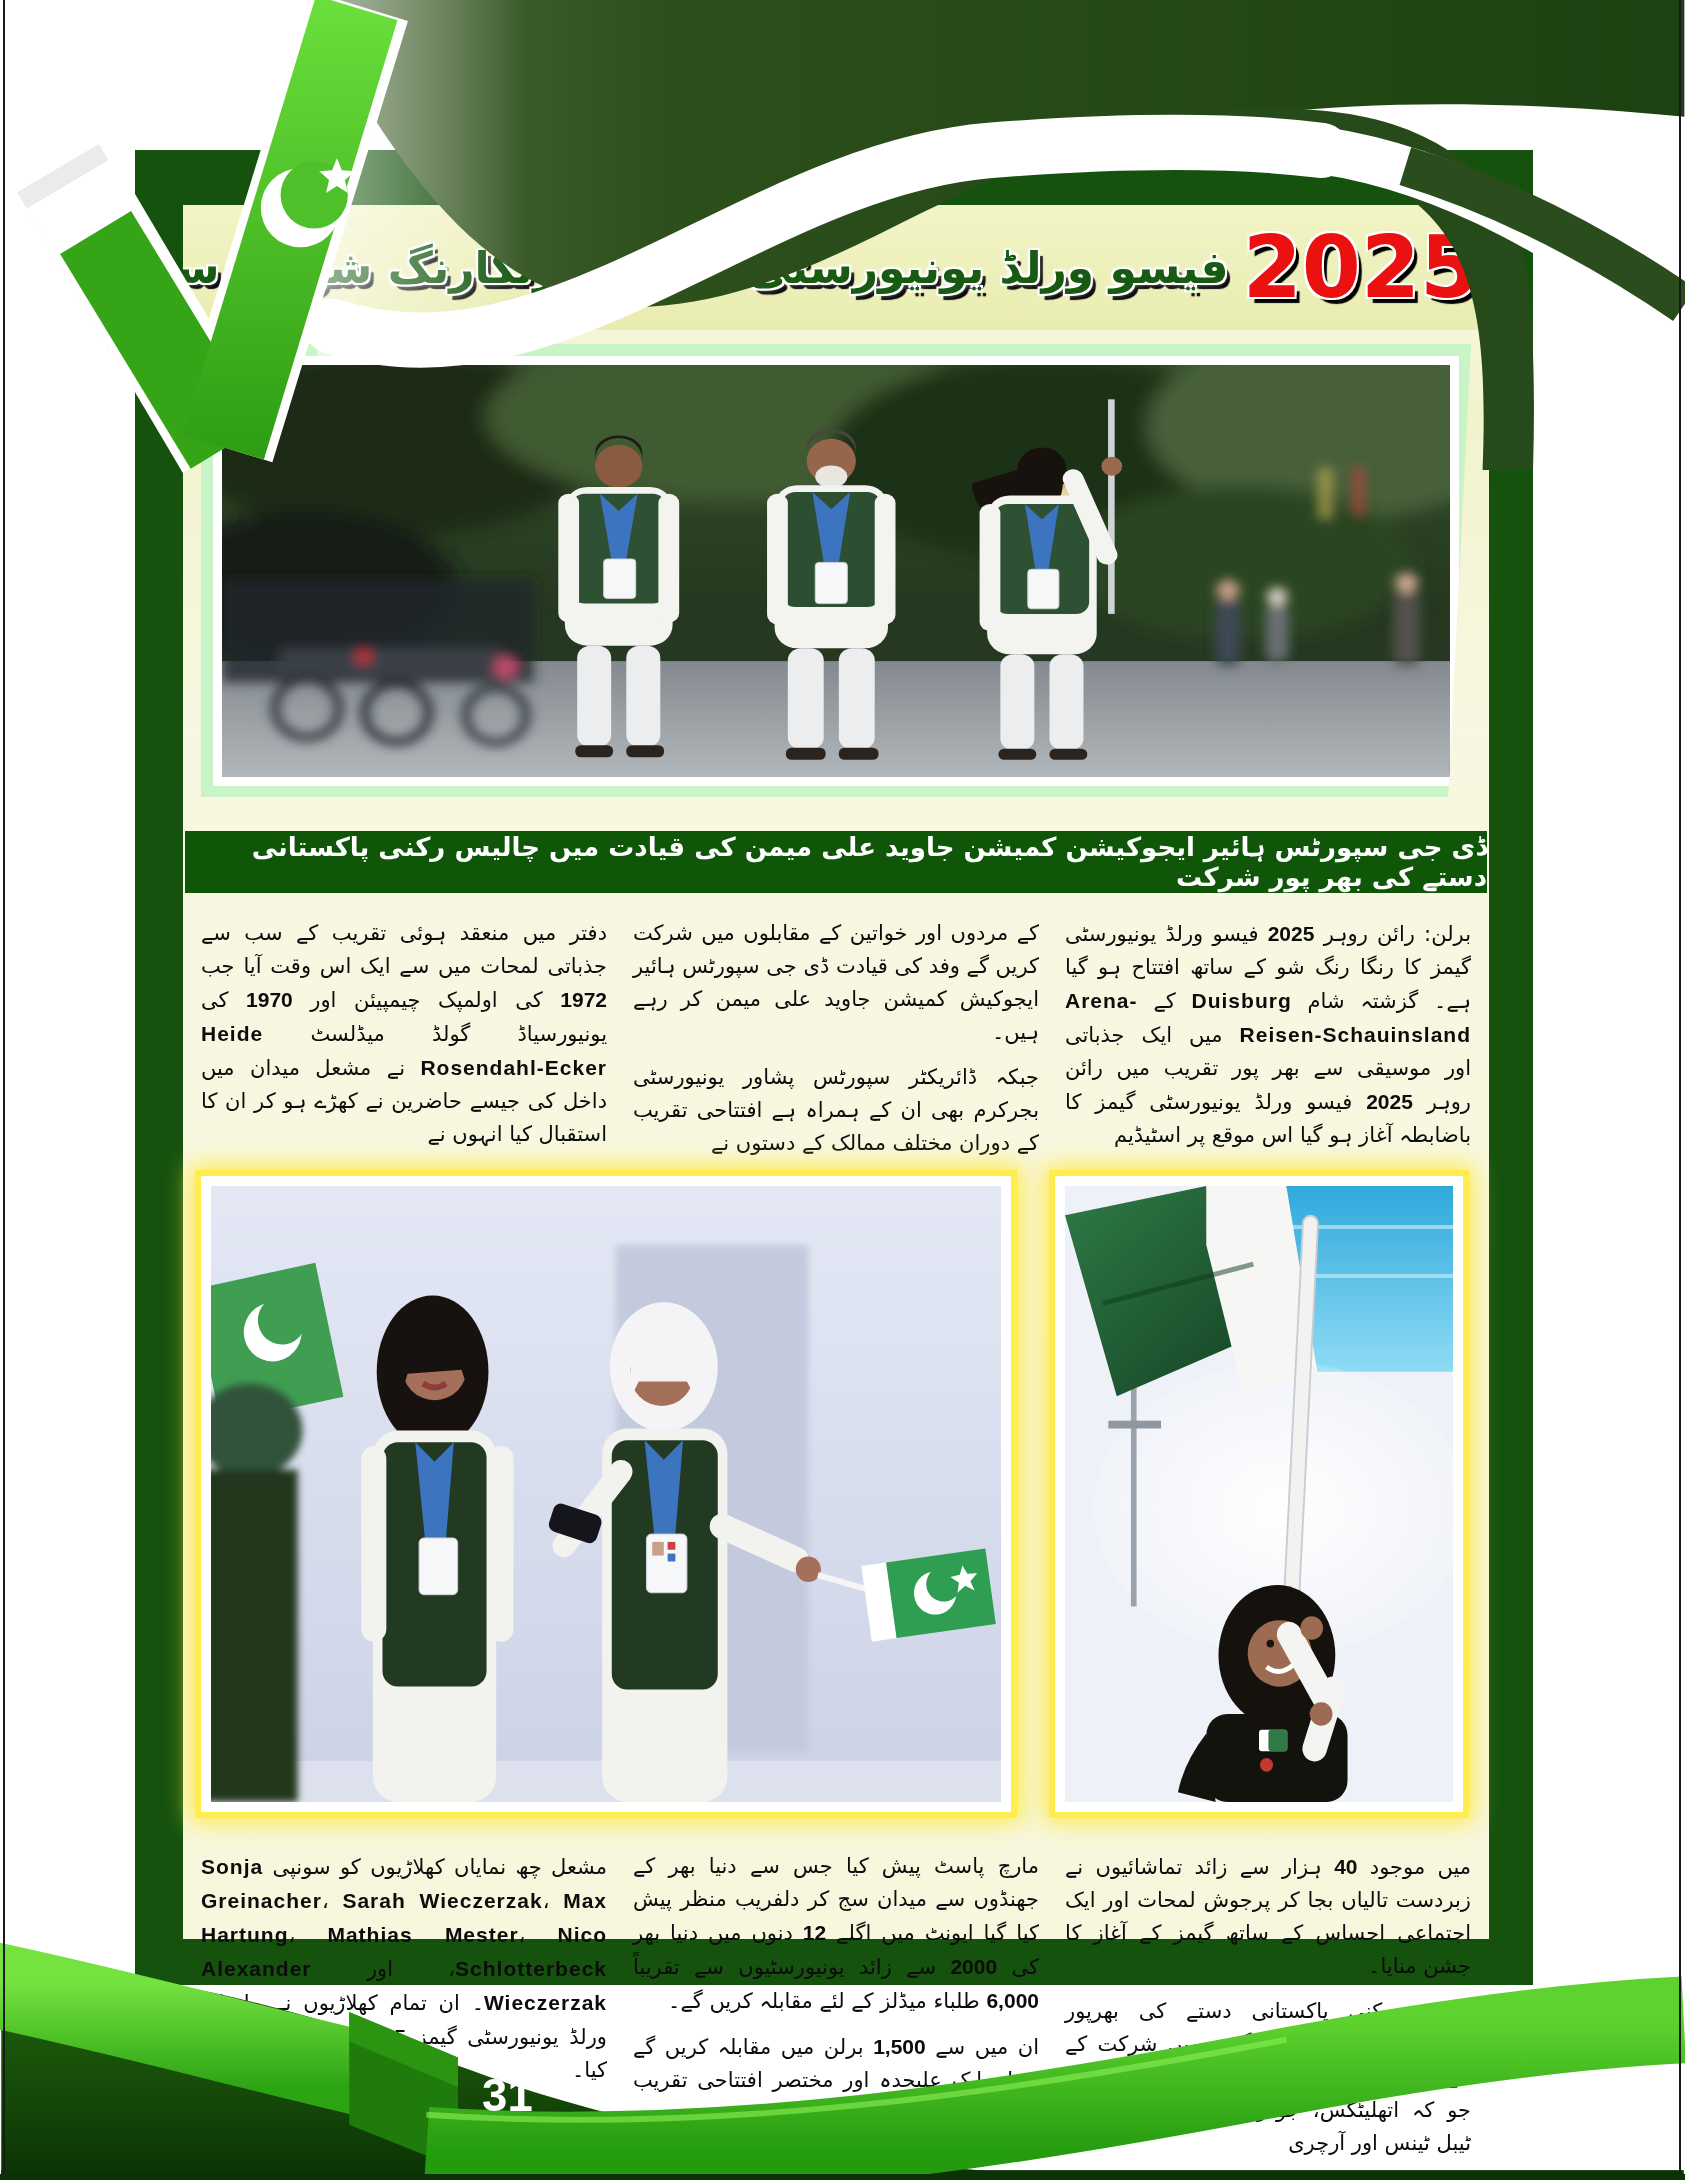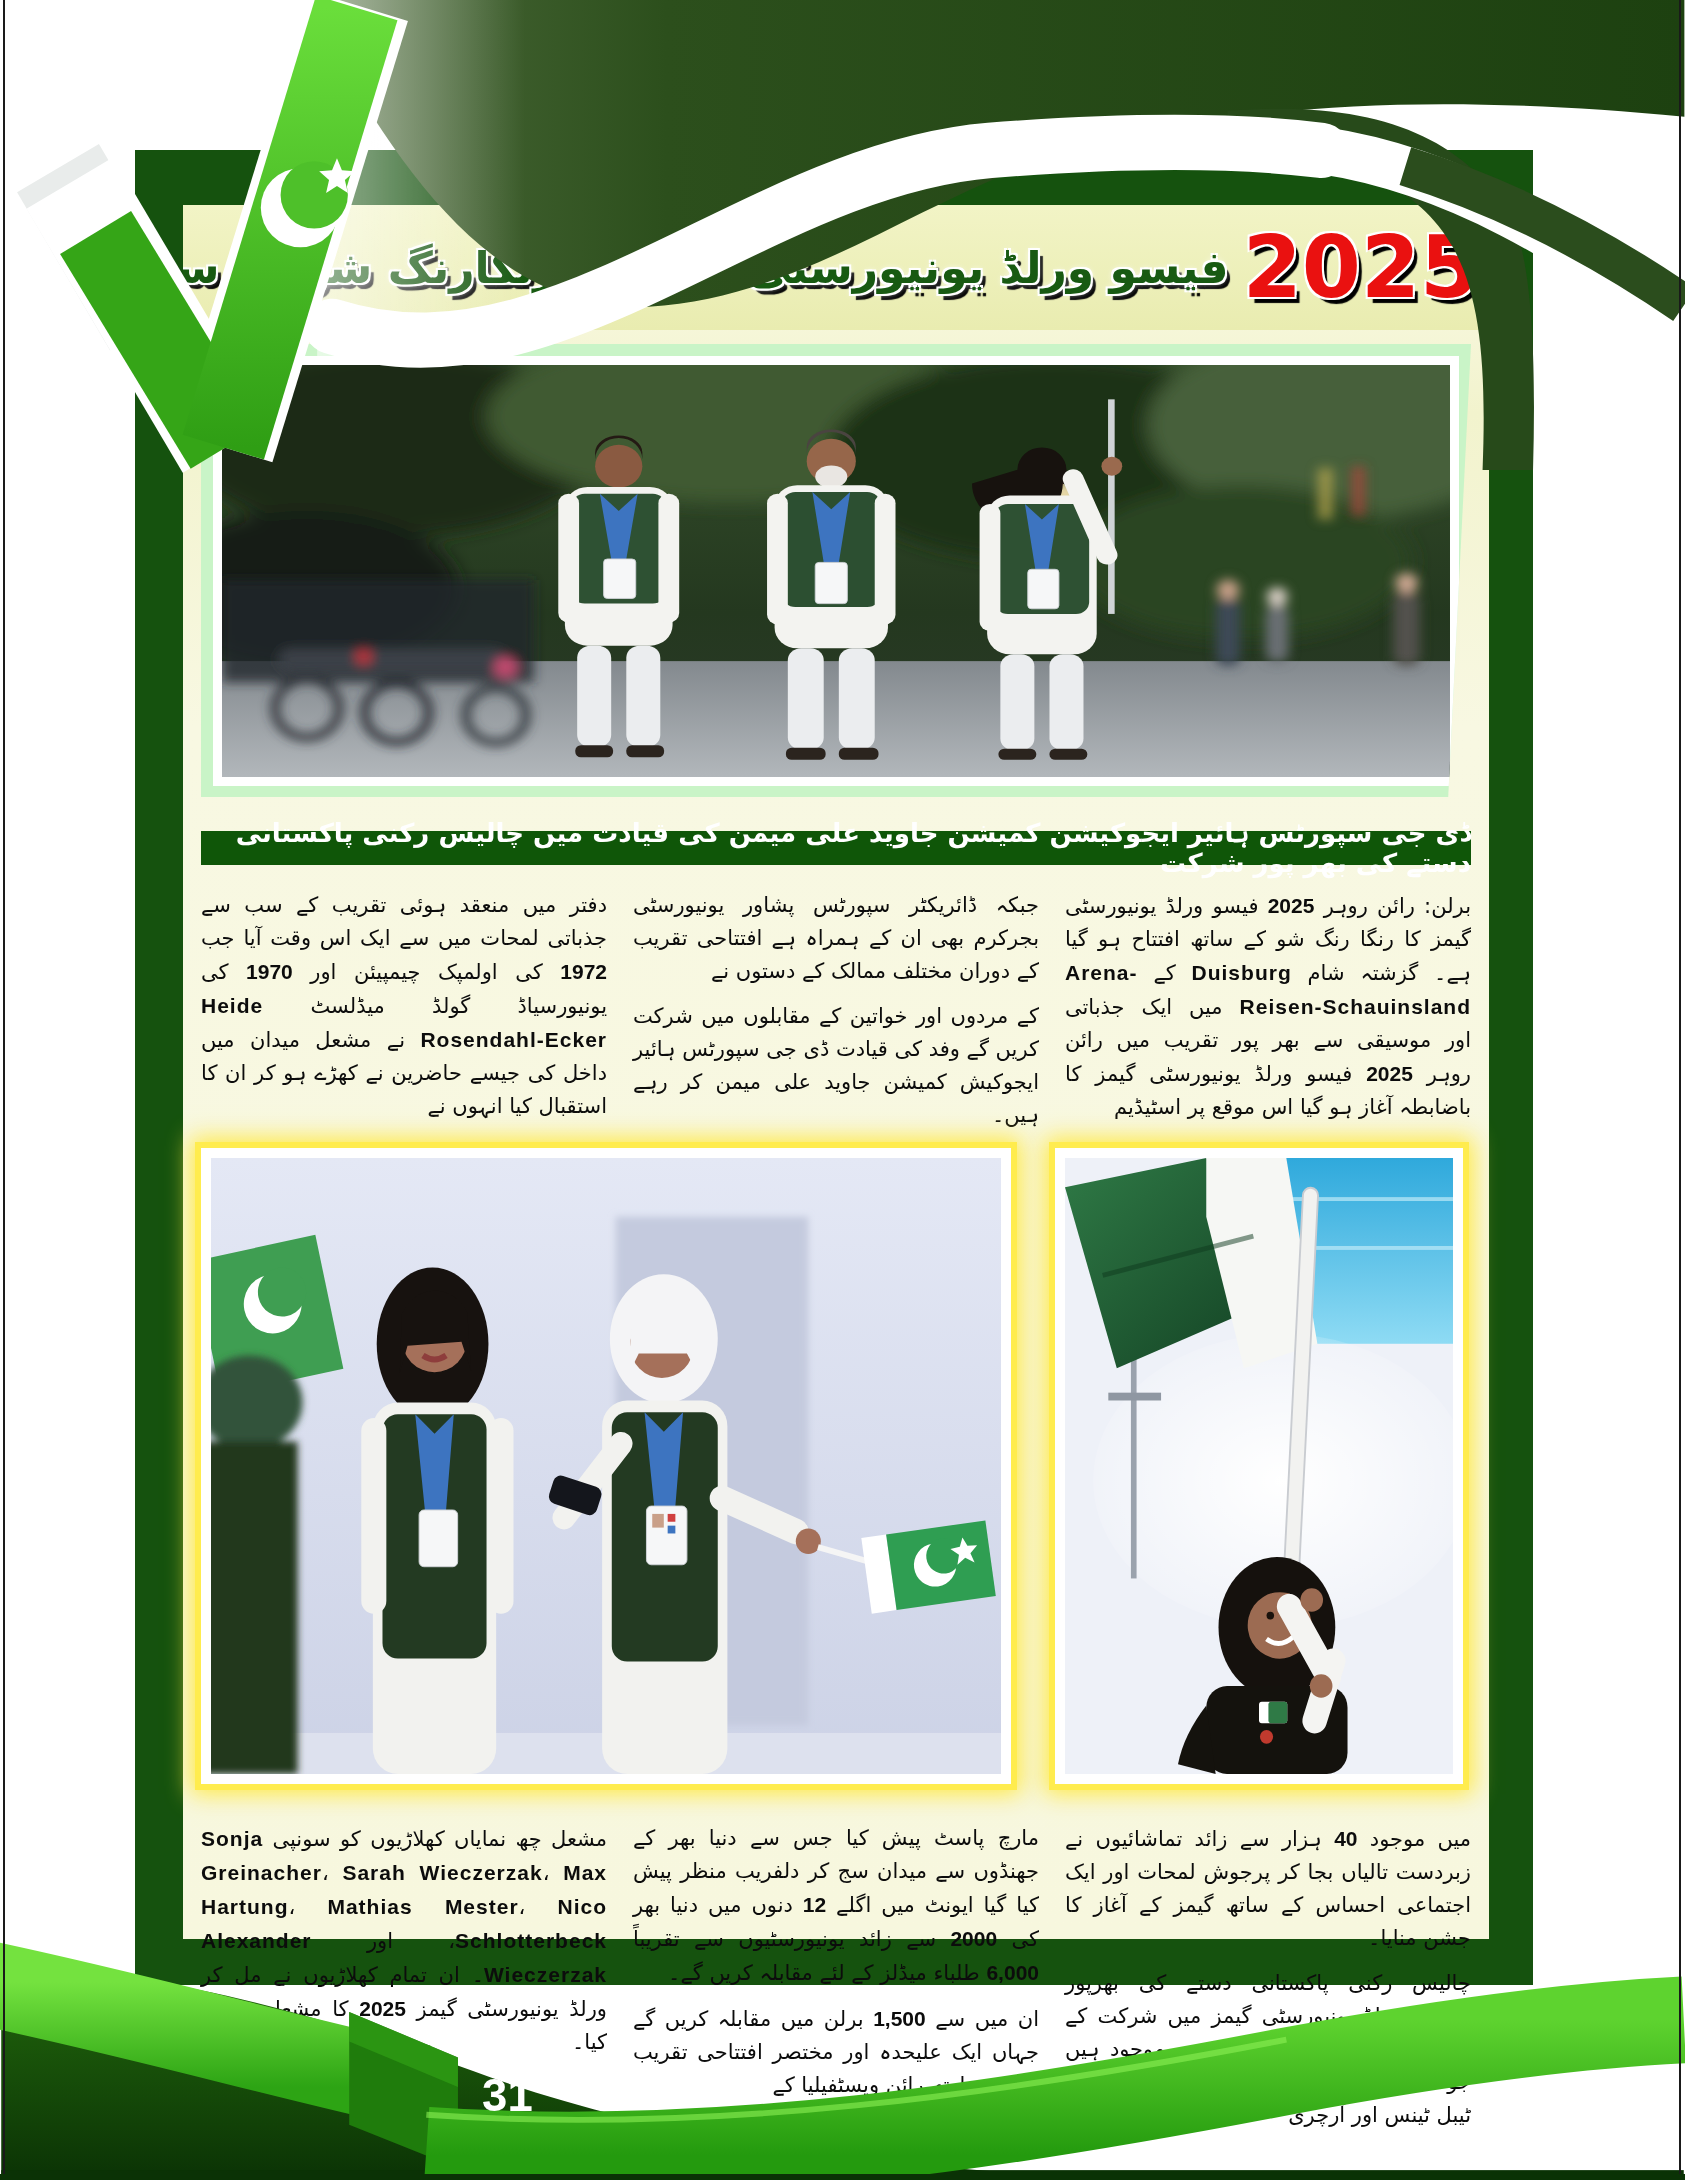--- a/index.html
+++ b/index.html
@@ -29,21 +29,21 @@
   .headline-band .year{font-weight:bold;font-size:85px;color:#ea1110;margin:0 14px;line-height:1;
          text-shadow:2px 2px 0 #fff,-2px -2px 0 #fff,2px -2px 0 #fff,-2px 2px 0 #fff,
                      5px 6px 1px #000;}
 
   .photo1-clip{margin:14px 18px 0;height:477px;
          clip-path:polygon(0 0,100% 0,calc(100% - 24px) 100%,0 100%);}
   .photo-mat{background:#c9f4c7;padding:12px;height:453px;box-sizing:border-box;}
   .photo-white{background:#fff;padding:9px;height:430px;box-sizing:border-box;}
   .photo-white svg{display:block;width:100%;height:100%;}
 
-  .caption-bar{margin:10px 18px 0;height:34px;background:#0f5608;display:flex;
+  .caption-bar{margin:10px 2px 0;height:62px;background:#0f5608;display:flex;
          align-items:center;justify-content:center;}
   .caption-bar span{color:#fff;font-size:26px;font-weight:bold;direction:rtl;}
 
   .cols{margin:12px 18px 0;display:flex;direction:rtl;gap:26px;}
   .col{flex:1 1 0;direction:rtl;text-align:justify;font-size:21px;line-height:33px;color:#0c0c0c;}
   .col p{margin:12px 0 2px 0;}
   .col b.lat{font-family:"Liberation Sans","DejaVu Sans",sans-serif;font-weight:bold;
          letter-spacing:1px;}
   .cols-top{min-height:170px;}
   .cols-bottom{margin-top:26px;min-height:224px;}
@@ -222,22 +222,22 @@
 
     <div class="caption-bar">
       <span>ڈی جی سپورٹس ہائیر ایجوکیشن کمیشن جاوید علی میمن کی قیادت میں چالیس رکنی پاکستانی دستے کی بھر پور شرکت</span>
     </div>
 
     <div class="cols cols-top">
       <div class="col">
         <p class="rich">برلن: رائن روہر <b class="lat">2025</b> فیسو ورلڈ یونیورسٹی گیمز کا رنگا رنگ شو کے ساتھ افتتاح ہو گیا ہے۔ گزشتہ شام <b class="lat">Duisburg</b> کے <b class="lat">Arena-Reisen-Schauinsland</b> میں ایک جذباتی اور موسیقی سے بھر پور تقریب میں رائن روہر <b class="lat">2025</b> فیسو ورلڈ یونیورسٹی گیمز کا باضابطہ آغاز ہو گیا اس موقع پر اسٹیڈیم</p>
       </div>
       <div class="col">
+        <p class="rich">کے مردوں اور خواتین کے مقابلوں میں شرکت کریں گے وفد کی قیادت ڈی جی سپورٹس ہائیر ایجوکیش کمیشن جاوید علی میمن کر رہے ہیں۔</p>
         <p class="rich">جبکہ ڈائریکٹر سپورٹس پشاور یونیورسٹی بجرکرم بھی ان کے ہمراہ ہے افتتاحی تقریب کے دوران مختلف ممالک کے دستوں نے</p>
-        <p class="rich">کے مردوں اور خواتین کے مقابلوں میں شرکت کریں گے وفد کی قیادت ڈی جی سپورٹس ہائیر ایجوکیش کمیشن جاوید علی میمن کر رہے ہیں۔</p>
       </div>
       <div class="col">
         <p class="rich">دفتر میں منعقد ہوئی تقریب کے سب سے جذباتی لمحات میں سے ایک اس وقت آیا جب <b class="lat">1972</b> کی اولمپک چیمپیئن اور <b class="lat">1970</b> کی یونیورسیاڈ گولڈ میڈلسٹ <b class="lat">Heide Rosendahl-Ecker</b> نے مشعل میدان میں داخل کی جیسے حاضرین نے کھڑے ہو کر ان کا استقبال کیا انہوں نے</p>
       </div>
     </div>
 
     <div class="photos-row">
       <div class="photo2 photo-left">
         <svg viewBox="0 0 820 630" preserveAspectRatio="none">
           <defs>

